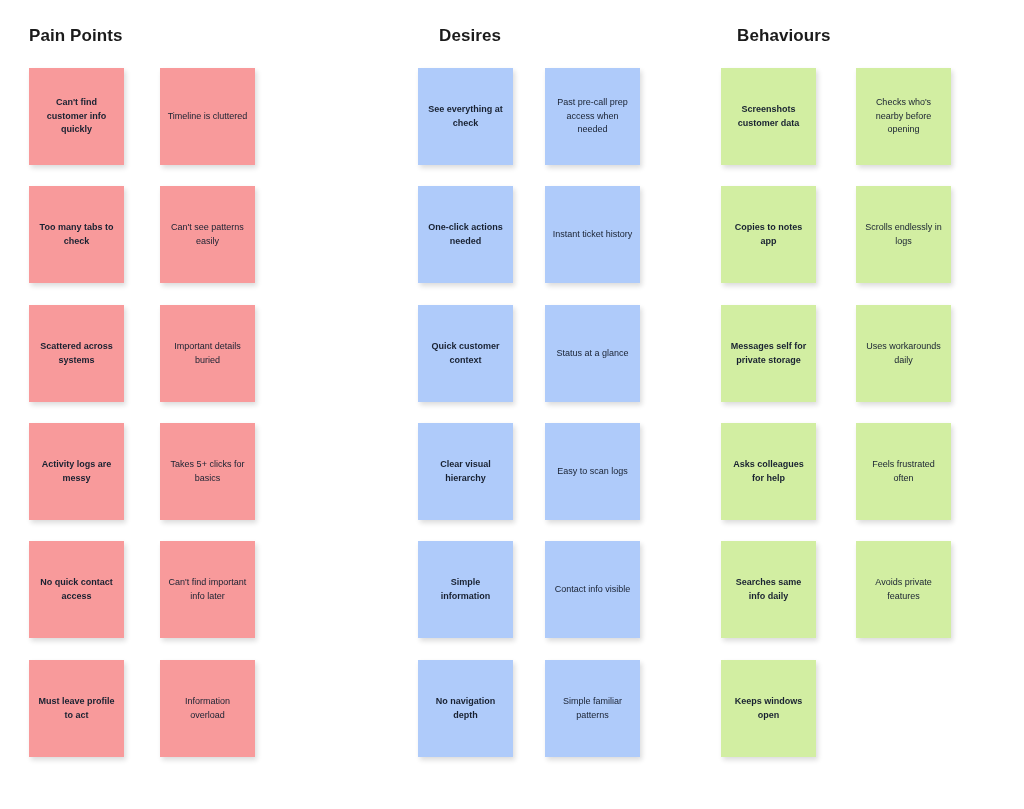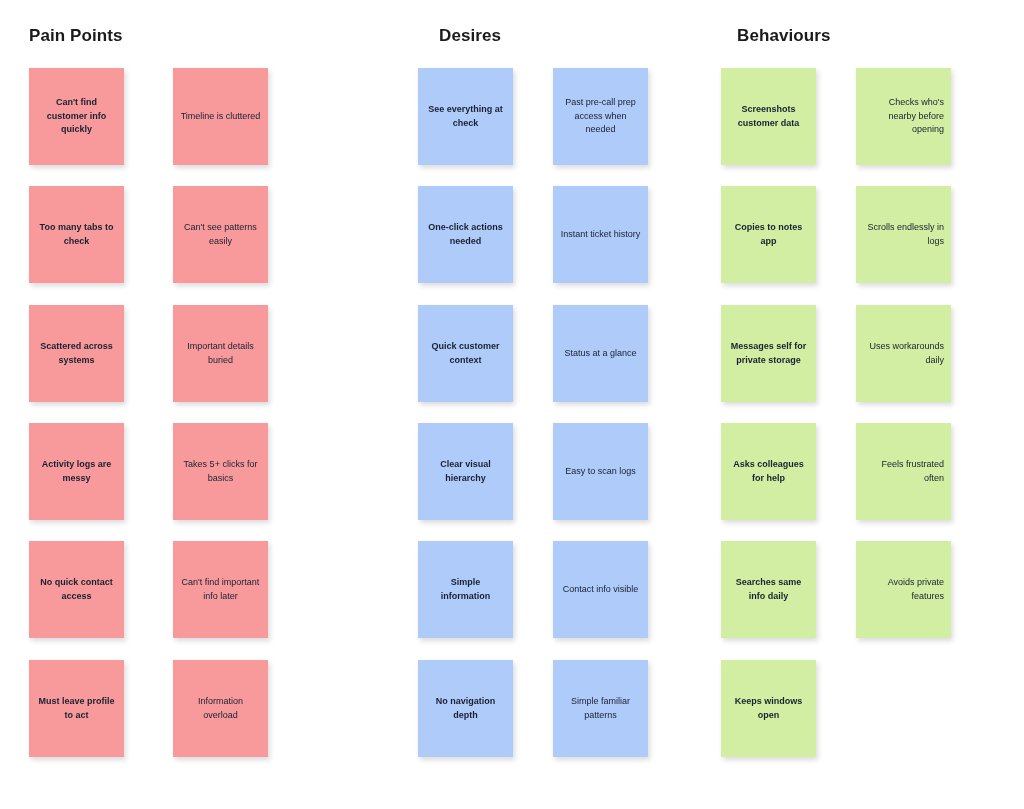--- a/index.html
+++ b/index.html
@@ -72,23 +72,23 @@
     overflow: hidden;
     word-wrap: break-word;
   }
   .note .note-text {
     display: block;
     width: 100%;
   }
 
   
   .note.sub-0 { left: 0px; font-weight: bold; }
-  .column.col-0 .note.sub-1 { left: 144px; }
-  .column.col-1 .note.sub-1 { left: 135px; }
-  .column.col-2 .note.sub-1 { left: 135px; text-align: right; }
+  .column.col-0 .note.sub-1 { left: 131px; }
+  .column.col-1 .note.sub-1 { left: 127px; }
+  .column.col-2 .note.sub-1 { left: 135px; }
 
   
   .note.row-0 { top: 0px; }
   .note.row-1 { top: 118px; }
   .note.row-2 { top: 237px; }
   .note.row-3 { top: 355px; }
   .note.row-4 { top: 473px; }
   .note.row-5 { top: 592px; }
 
   .note.pink  { background: #f89a9b; }

